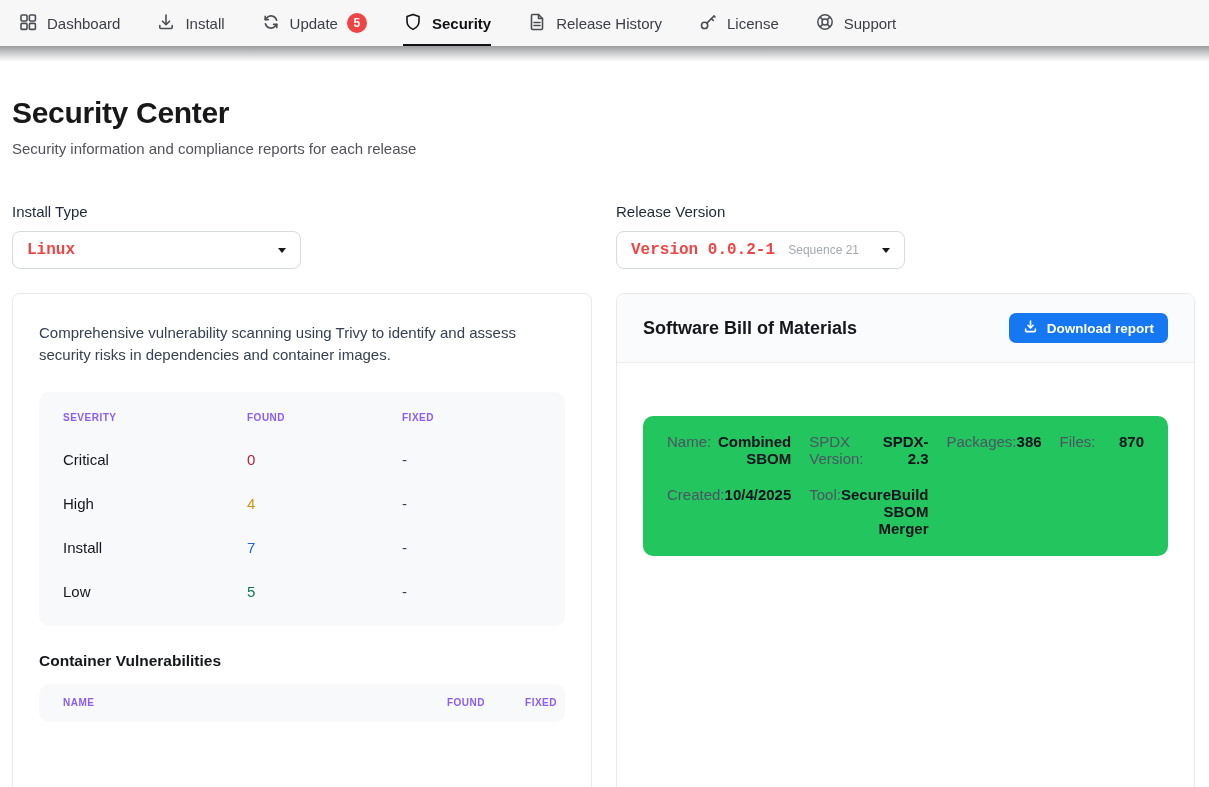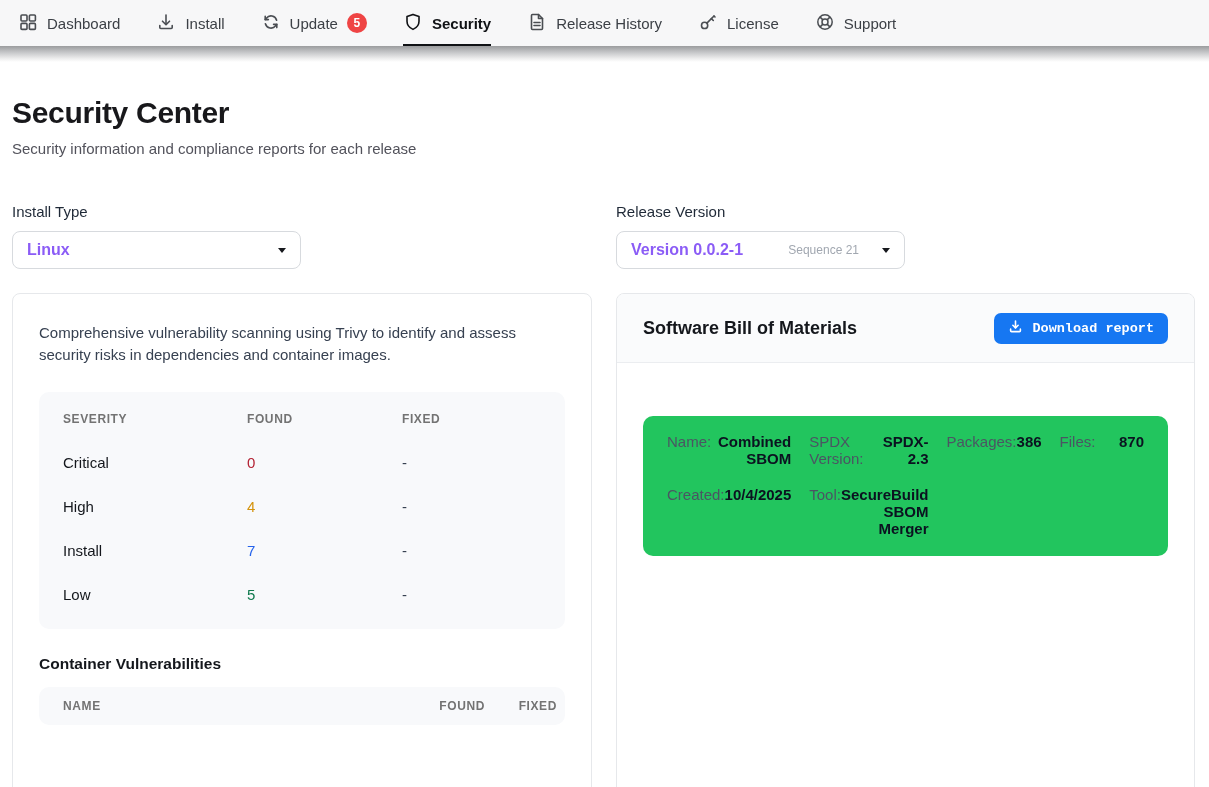--- a/index.html
+++ b/index.html
@@ -26,55 +26,55 @@
   
   .page { padding:34px 14px 0 12px; }
   .page-title { font-size:30px; font-weight:700; color:#18181b; letter-spacing:-0.3px; }
   .page-subtitle { margin-top:10px; font-size:15px; color:#52525b; }
 
   .filters { margin-top:46px; display:grid; grid-template-columns:580px 579px; gap:24px; }
   .field-label { font-size:15px; color:#1f2937; margin-bottom:11px; }
   .select { width:289px; height:38px; background:#fff; border:1px solid #d7dade;
             border-radius:8px; display:flex; align-items:center; justify-content:space-between;
             padding:0 14px; cursor:pointer; }
-  .select-value { font-size:16px; font-weight:700; color:#8b5cf6; }
+  .select-value { font-size:16px; font-weight:700; color:#ef4444;font-family:Liberation Mono, monospace; }
   .select-right { display:flex; align-items:center; gap:23px; }
   .select-hint { font-size:12px; color:#a1a7b0; }
   .caret { width:0; height:0; border-left:4.5px solid transparent;
            border-right:4.5px solid transparent; border-top:5.5px solid #16181d; }
 
   
   .cards { margin-top:24px; display:grid; grid-template-columns:580px 579px; gap:24px; }
   .card { border:1px solid #e6e8eb; border-radius:8px; background:#fff; height:560px; overflow:hidden; }
   .card-header { height:69px; background:#fafbfc; border-bottom:1px solid #ebedf0;
                  display:flex; align-items:center; justify-content:space-between; padding:0 26px; }
   .card-title { font-size:18px; font-weight:600; color:#14171c; }
   .card-body { padding:28px 26px; }
   .card-desc { font-size:15px; line-height:1.45; color:#374151; }
 
   
   .sev-table { margin-top:26px; background:#f8f9fb; border-radius:10px; padding:20px 0 12px; }
   .sev-head, .sev-row { display:grid; grid-template-columns:184px 155px 1fr; padding:0 24px; }
   .sev-head { margin-bottom:15px; }
-  .th { font-size:12px; font-weight:600; letter-spacing:0.05em; color:#737373; }
+  .th { font-size:10px; font-weight:600; letter-spacing:0.05em; color:#8b5cf6; }
   .sev-row { height:44px; align-items:center; font-size:15px; color:#14171c; }
   .sev-num { font-weight:500; }
   .sev-dash { color:#374151; }
 
   .cv-title { margin-top:26px; font-size:15.5px; font-weight:600; color:#14171c; }
   .cv-head { margin-top:14px; background:#f8f9fb; border-radius:10px; height:38px;
              display:grid; grid-template-columns:1fr 76px 72px; align-items:center;
              padding:0 8px 0 24px; }
   .cv-head .th { text-align:right; }
   .cv-head .th:first-child { text-align:left; }
 
   
   .dl-btn { display:flex; align-items:center; gap:9px; background:#1677f2; color:#fff;
             border:none; border-radius:7px; padding:6px 14px; font-size:13.5px; font-weight:600;
-            font-family:Liberation Mono, monospace; cursor:pointer; }
+            font-family:Liberation Sans, sans-serif; cursor:pointer; }
   .sbom-box { margin-top:25px; background:#22c55e; border-radius:10px; padding:17px 24px 19px;
               display:grid; grid-template-columns:1fr 1fr 1fr 1fr; column-gap:18px; row-gap:19px; }
   .sbom-cell { display:flex; align-items:baseline; justify-content:space-between;
                font-size:15px; }
   .sbom-label { color:#4b5563; }
   .sbom-value { color:#0b1220; font-weight:700; text-align:right; }
 </style>
 </head>
 <body>
 

